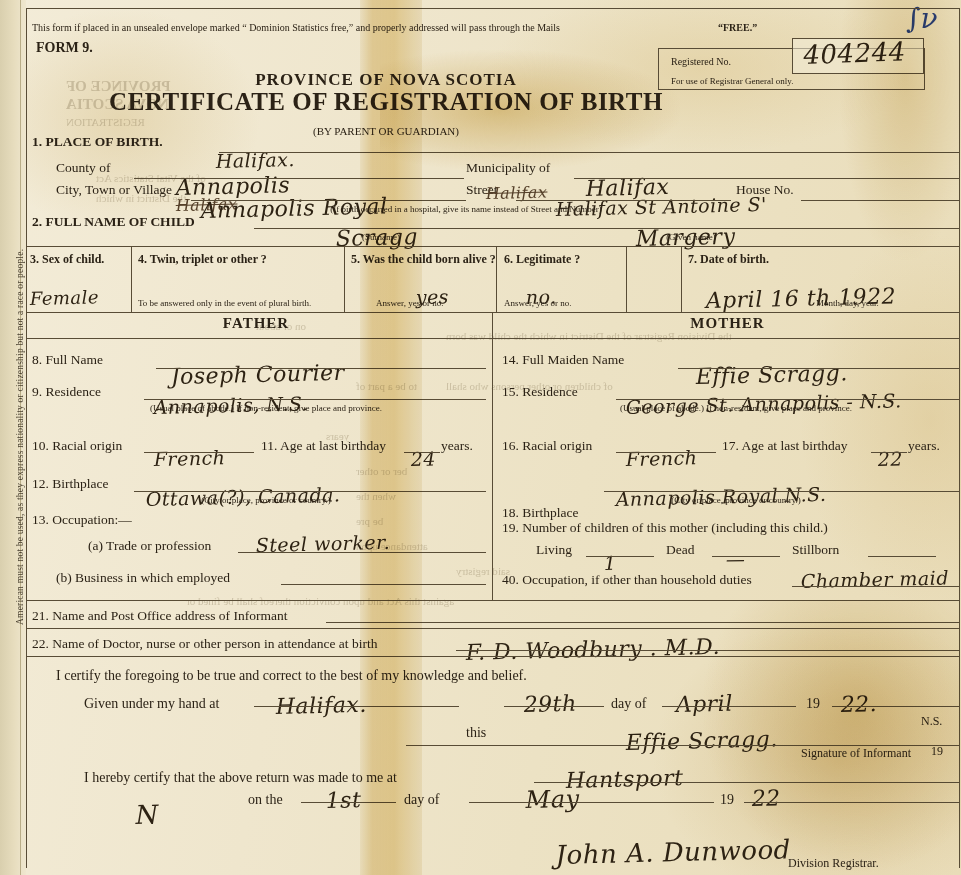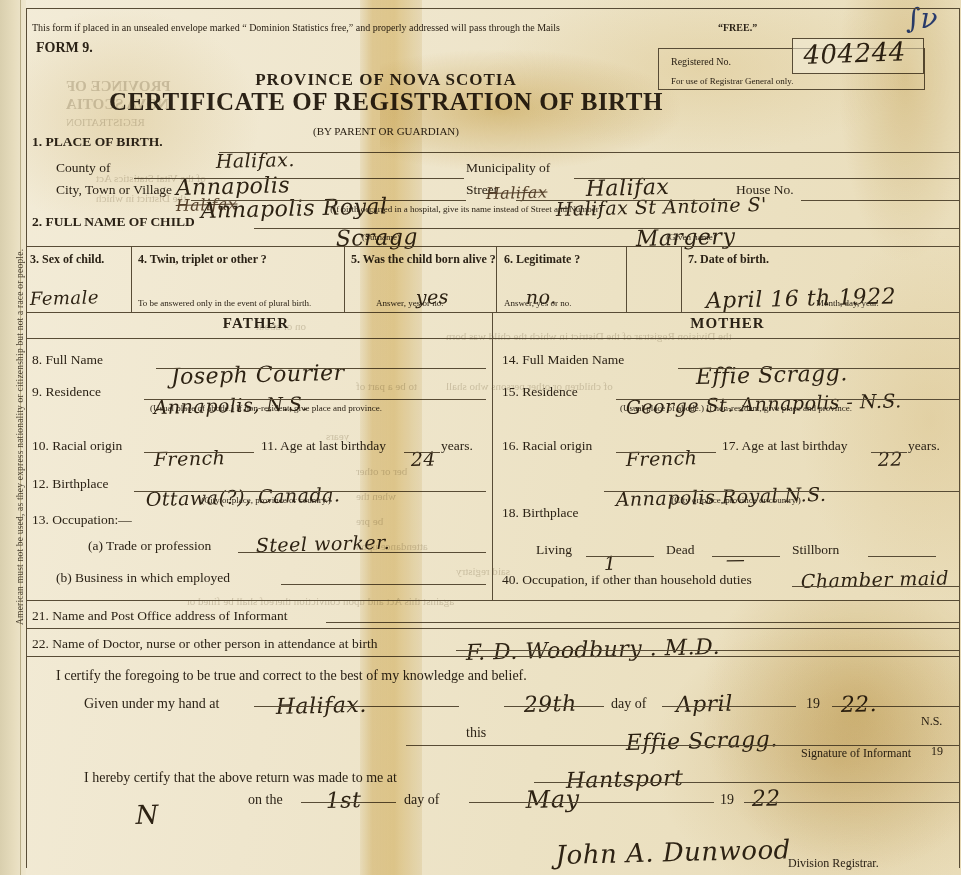--- a/index.html
+++ b/index.html
@@ -251,20 +251,21 @@
   <div class="line" style="left:578px;top:491px;width:355px;"></div>
   <div class="pt xsmall center" style="left:530px;top:493px;width:360px;">(City or place, province or country.)</div>
 
   <div class="pt" style="left:6px;top:512px;"><span>13.</span> <span>Occupation:—</span></div>
   <div class="pt" style="left:30px;top:538px;margin-left:32px;">(a) Trade or profession</div>
   <div class="hand" style="position:absolute;left:230px;top:534px;">Steel worker.</div>
   <div class="line" style="left:212px;top:552px;width:248px;"></div>
   <div class="pt" style="left:30px;top:570px;">(b) Business in which employed</div>
   <div class="line" style="left:255px;top:584px;width:205px;"></div>
 
+  <div class="pt" style="left:476px;top:520px;"><span>19.</span> <span>Number of children of this mother (including this child.)</span></div>
   <div class="pt" style="left:510px;top:542px;">Living</div>
   <div class="hand" style="position:absolute;left:578px;top:552px;">1</div>
   <div class="line" style="left:560px;top:556px;width:68px;"></div>
   <div class="pt" style="left:640px;top:542px;">Dead</div>
   <div class="hand" style="position:absolute;left:700px;top:548px;">—</div>
   <div class="line" style="left:686px;top:556px;width:68px;"></div>
   <div class="pt" style="left:766px;top:542px;">Stillborn</div>
   <div class="line" style="left:842px;top:556px;width:68px;"></div>
 
   <div class="pt" style="left:476px;top:572px;"><span>40.</span> <span>Occupation, if other than household duties</span></div>

